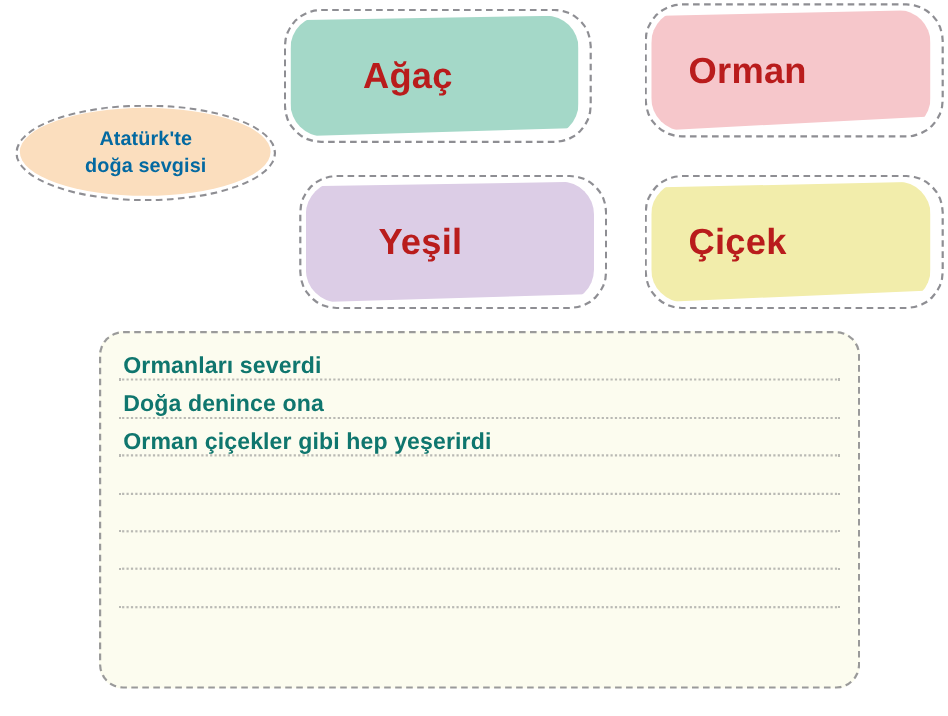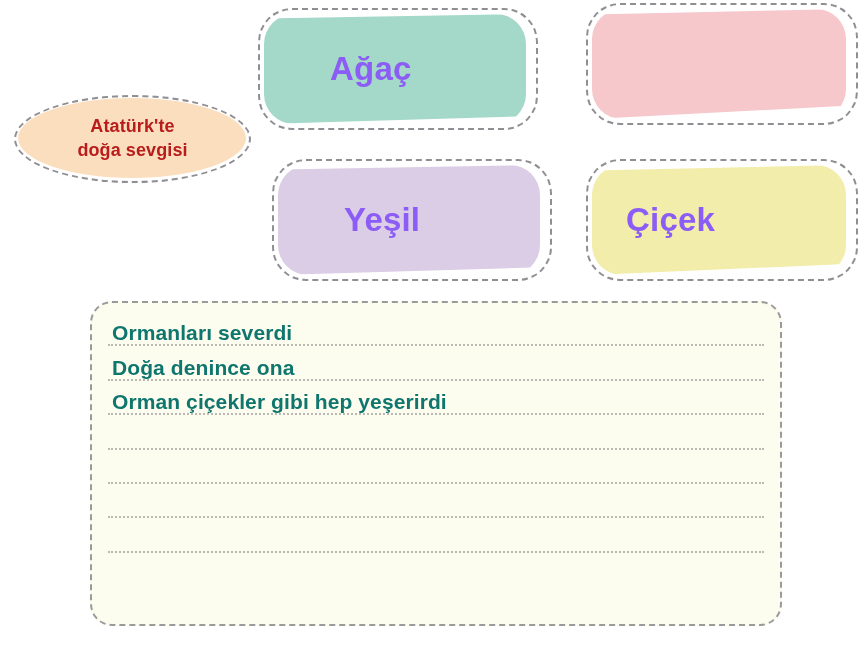--- a/index.html
+++ b/index.html
@@ -45,21 +45,21 @@
     background: #FBDEBE;
     border-radius: 50%;
   }
   .topic-ellipse .ell-text {
     position: absolute;
     inset: 0;
     display: flex;
     flex-direction: column;
     align-items: center;
     justify-content: center;
-    color: #b91c1c;
+    color: #0369a1;
     font-size: 18px;
     font-weight: 700;
     line-height: 1.32;
     letter-spacing: 0.1px;
     text-align: center;
   }
 
   
   .word-card {
     position: absolute;
@@ -78,21 +78,21 @@
     right: 12px;
     bottom: 6px;
     border-radius: 30px;
   }
   .word-card .card-label {
     position: absolute;
     top: 0;
     bottom: 0;
     display: flex;
     align-items: center;
-    color: #8b5cf6;
+    color: #b91c1c;
     font-size: 33px;
     font-weight: 700;
     letter-spacing: 0.2px;
     white-space: nowrap;
   }
 
   
   #card-agac {
     left: 258px;
     top: 8px;
@@ -195,20 +195,21 @@
 
   <div class="word-card" id="card-agac">
     <div class="card-fill"></div>
     <div class="card-outline"></div>
     <div class="card-label">Ağaç</div>
   </div>
 
   <div class="word-card" id="card-orman">
     <div class="card-fill"></div>
     <div class="card-outline"></div>
+    <div class="card-label">Orman</div>
   </div>
 
   <div class="word-card" id="card-yesil">
     <div class="card-fill"></div>
     <div class="card-outline"></div>
     <div class="card-label">Yeşil</div>
   </div>
 
   <div class="word-card" id="card-cicek">
     <div class="card-fill"></div>

